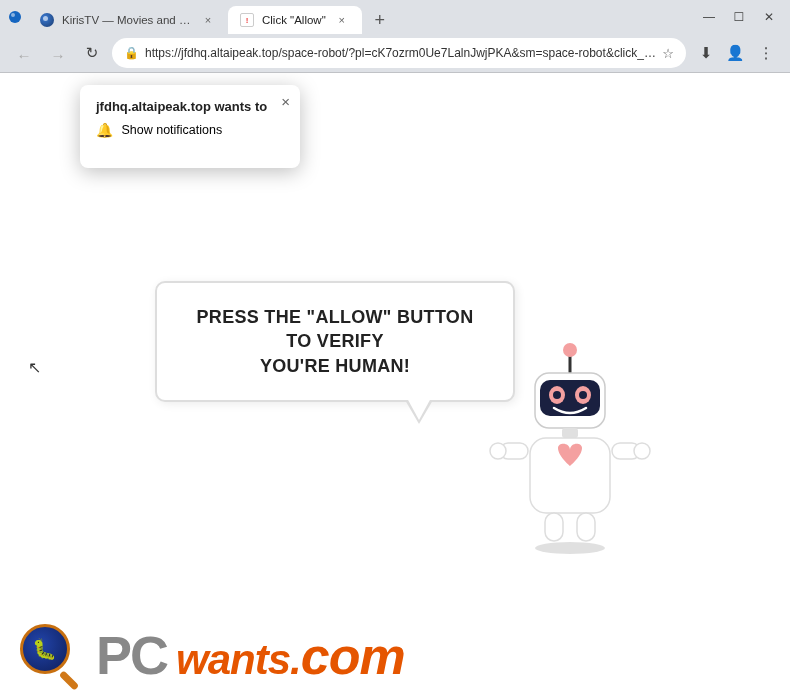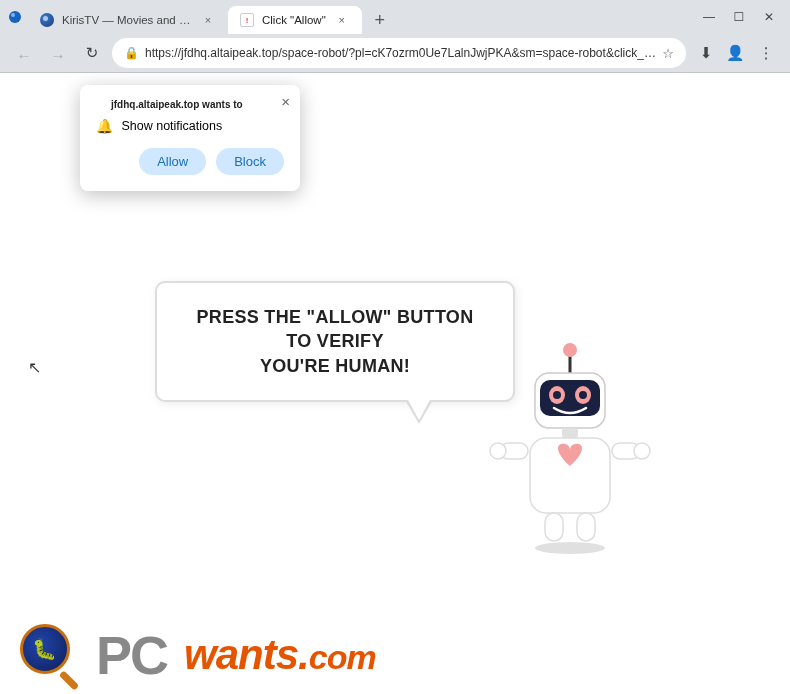--- a/index.html
+++ b/index.html
@@ -177,25 +177,24 @@
       box-shadow: 0 4px 20px rgba(0,0,0,0.25);
       padding: 14px 16px 16px;
       z-index: 100;
     }
     .notif-close {
       position: absolute;
       top: 8px; right: 10px;
       font-size: 15px; color: #666; cursor: pointer;
     }
     .notif-title {
-      font-size: 10px;
+      font-size: 13px;
       font-weight: 600;
       color: #222;
       margin-bottom: 8px;
-      margin-left: 15px;
     }
     .notif-row {
       display: flex;
       align-items: center;
       gap: 8px;
       margin-bottom: 14px;
     }
     .notif-bell { font-size: 14px; color: #444; }
     .notif-text { font-size: 12.5px; color: #000000; }
     .notif-buttons {
@@ -283,40 +282,40 @@
       right: 0;
       height: 80px;
       background: rgba(255,255,255,0.92);
       display: flex;
       align-items: center;
       padding: 0 20px;
       gap: 14px;
     }
     .pcrisk-text-wrap {
       display: flex;
-      align-items: center;
-      gap: 17px;
+      align-items: flex-end;
+      gap: 9px;
     }
     .pcrisk-pc {
       font-size: 54px;
       font-weight: 900;
       color: #888;
       line-height: 1;
       letter-spacing: -2px;
     }
     .pcrisk-risk {
       font-size: 42px;
       font-weight: 900;
       color: #e55500;
       line-height: 1;
       font-style: italic;
       letter-spacing: -1px;
     }
     .pcrisk-dot { color: #e55500; font-size: 42px; font-weight: 900; }
-    .pcrisk-com { color: #e55500; font-size: 34px; font-weight: 900; font-style: italic; }
+    .pcrisk-com { color: #e55500; font-size: 52px; font-weight: 900; font-style: italic; }
 
     
     .cursor {
       position: absolute;
       top: 285px;
       left: 28px;
       font-size: 16px;
       color: #333;
       pointer-events: none;
       z-index: 50;
@@ -391,24 +390,20 @@
 
 <div class="page-content">
 
   <div class="notif-popup">
     <span class="notif-close">×</span>
     <div class="notif-title">jfdhq.altaipeak.top wants to</div>
     <div class="notif-row">
       <span class="notif-bell">🔔</span>
       <span class="notif-text">Show notifications</span>
     </div>
-    <div class="notif-buttons">
-      <button class="notif-btn allow">Allow</button>
-      <button class="notif-btn block">Block</button>
-    </div>
   </div>
 
   <div class="speech-bubble">
     <div class="bubble-text">PRESS THE "ALLOW" BUTTON TO VERIFY<br>YOU'RE HUMAN!</div>
   </div>
 
   <div class="robot-container">
     <svg class="robot-svg" viewBox="0 0 180 220" xmlns="http://www.w3.org/2000/svg">
 
       <line x1="90" y1="18" x2="90" y2="35" stroke="#333" stroke-width="3" stroke-linecap="round"></line>

